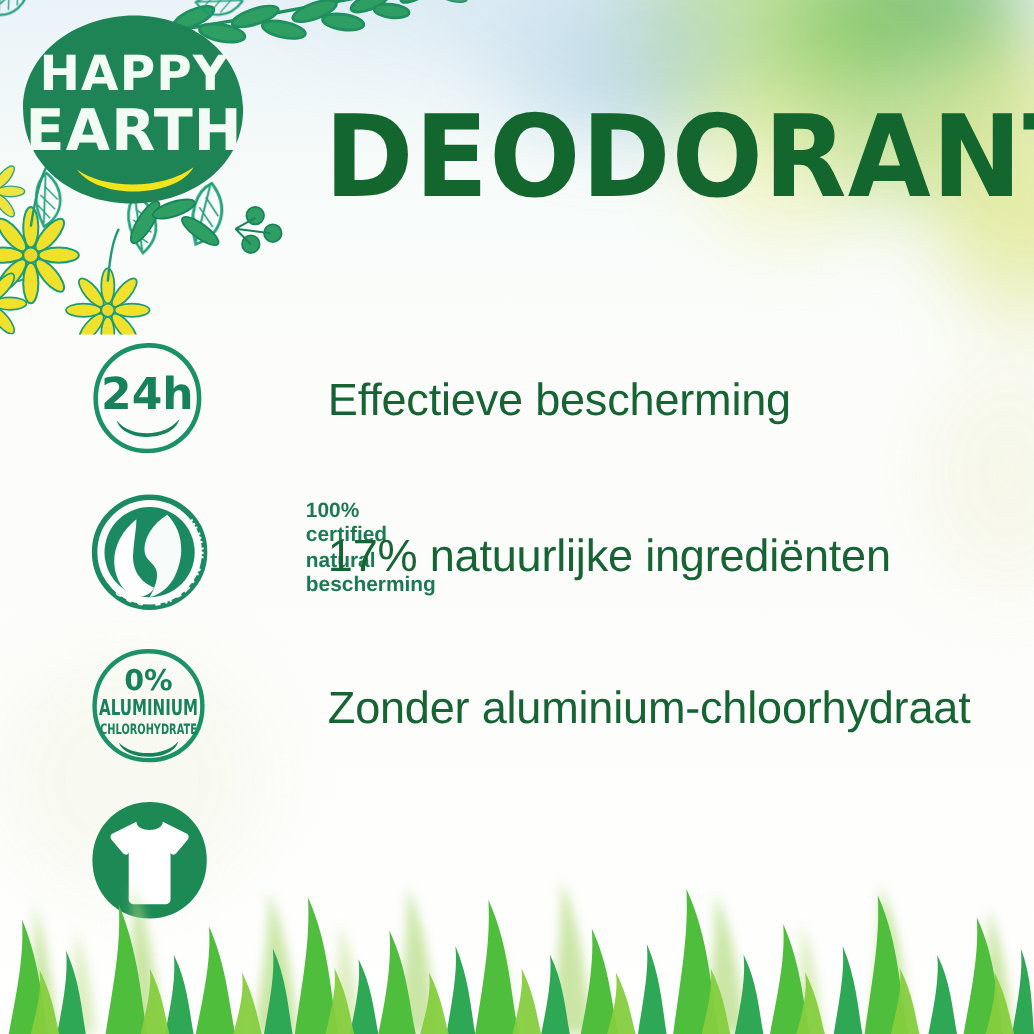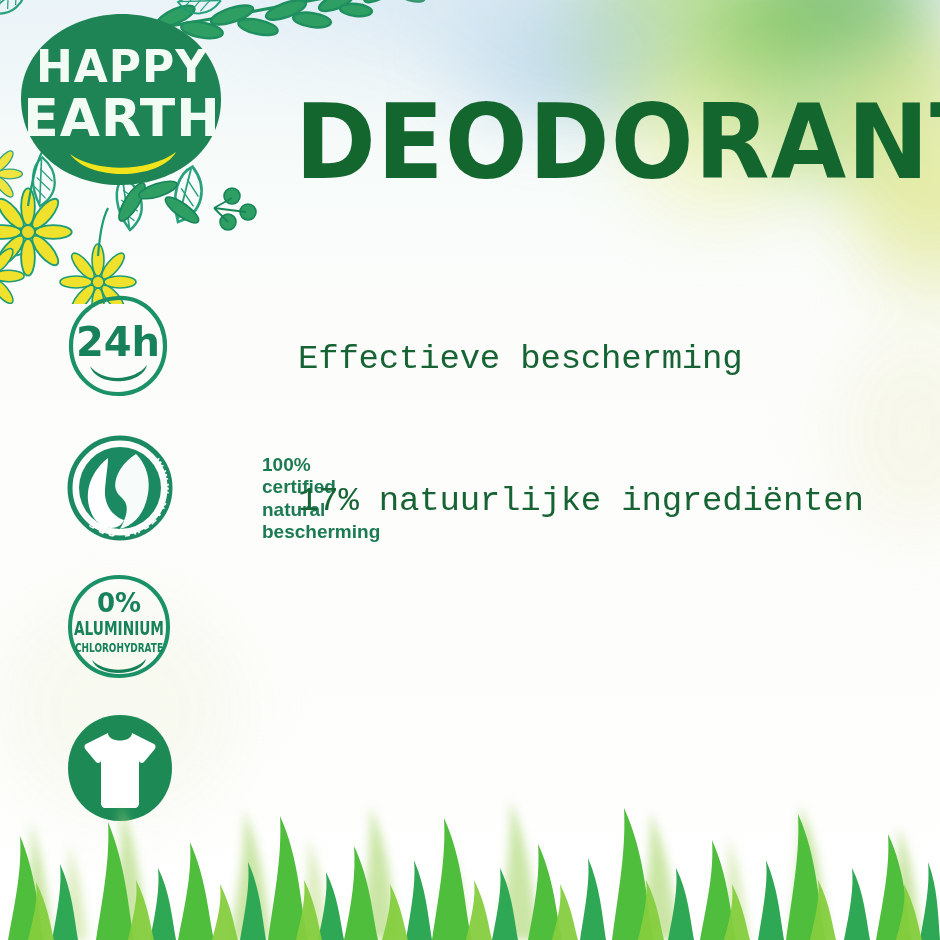--- a/index.html
+++ b/index.html
@@ -75,31 +75,31 @@
     position:absolute; left:0; top:292px; width:940px;
   }
   .feature{
     position:relative;
     height:140px;
     display:flex;
     align-items:center;
   }
   .feature .icon-slot{
     position:absolute;
-    left:64px; top:0;
+    left:80px; top:0;
     width:220px; height:140px;
-    display:flex; align-items:flex-start;
+    display:flex; align-items:center;
   }
   .feature .icon-slot svg{ display:block; }
   .feature .f-text{
     position:absolute;
     left:298px;
-    font-size:34px;
+    font-size:41px;
     color:#166334;
-    font-family:Liberation Mono, monospace;
+    font-family:Liberation Sans, sans-serif;
     letter-spacing:-.2px;
     white-space:nowrap;
   }
 
   .row-24h .f-text{ top:48px; }
   .row-natrue .f-text{ top:50px; }
   .row-alu .f-text{ top:48px; }
   .row-shirt .f-text{ top:48px; }
 
   .natrue-caption{
@@ -281,20 +281,21 @@
     <div class="feature row-alu">
       <div class="icon-slot">
         <svg width="110" height="110" viewBox="0 0 110 110">
           <path d="M55 5 C84 5,104 27,104 55 C104 84,83 104,55 104 C27 104,6 83,6 55 C6 27,26 5,55 5 Z" fill="none" stroke="#1B9167" stroke-width="4"></path>
           <text x="55" y="40" text-anchor="middle" font-family="DejaVu Sans, sans-serif" font-size="26" font-weight="700" fill="#17815C">0%</text>
           <text x="55" y="63" text-anchor="middle" font-family="DejaVu Sans, sans-serif" font-size="20" font-weight="700" fill="#17815C" textLength="90" lengthAdjust="spacingAndGlyphs">ALUMINIUM</text>
           <text x="55" y="80" text-anchor="middle" font-family="DejaVu Sans, sans-serif" font-size="13" font-weight="700" fill="#17815C" textLength="88" lengthAdjust="spacingAndGlyphs">CHLOROHYDRATE</text>
           <path d="M28 88 C40 101,70 101,82 87 C78 105,34 106,28 88 Z" fill="#17815C"></path>
         </svg>
       </div>
+      <div class="f-text">Zonder aluminium-chloorhydraat</div>
     </div>
 
     <div class="feature row-shirt">
       <div class="icon-slot">
         <svg width="112" height="112" viewBox="0 0 112 112">
           <path d="M56 3 C86 3,108 26,108 56 C108 87,85 109,56 109 C26 109,4 86,4 56 C4 26,27 3,56 3 Z" fill="#1D8A56"></path>
           <path d="M44 21 C44 31,68 31,68 21 L90 32 C92 33,92 36,90 38 L80 50 C78 52,75 51,75 48 L75 41
                    L75 92 C75 94,73 96,71 96 L41 96 C39 96,37 94,37 92 L37 41 L37 48 C37 51,34 52,32 50
                    L22 38 C20 36,20 33,22 32 Z" fill="#FFFFFF"></path>
         </svg>

